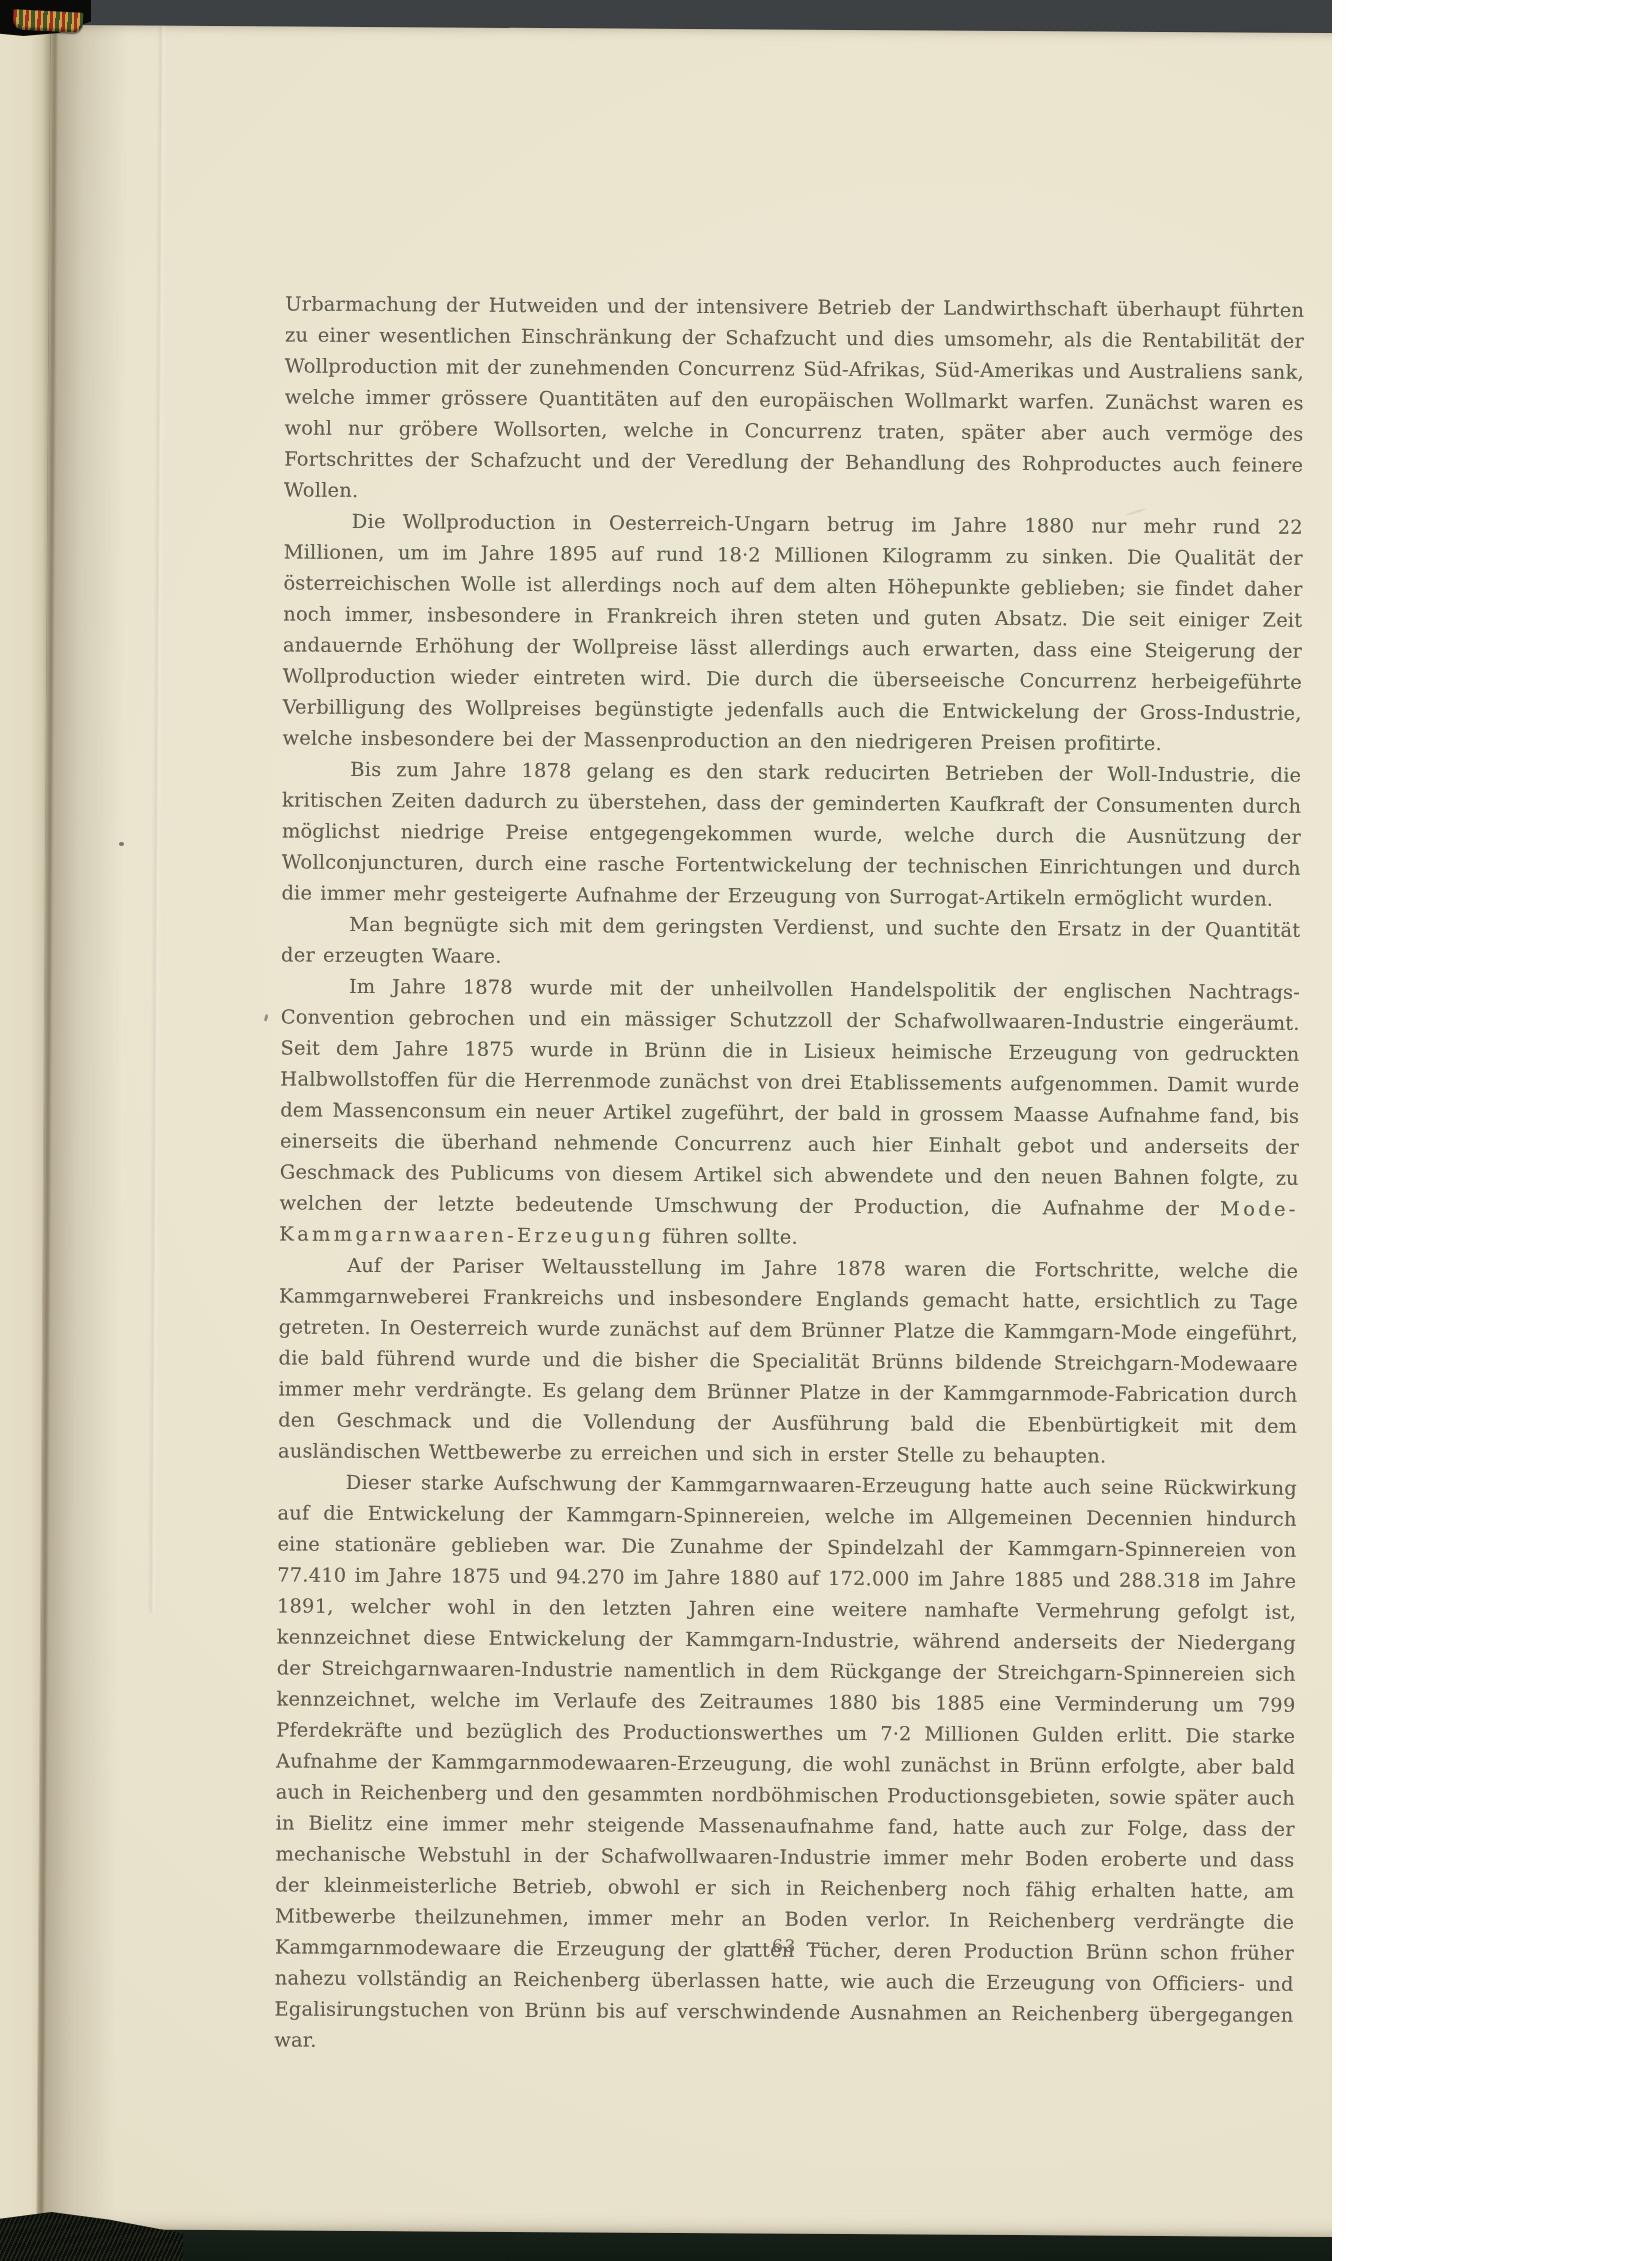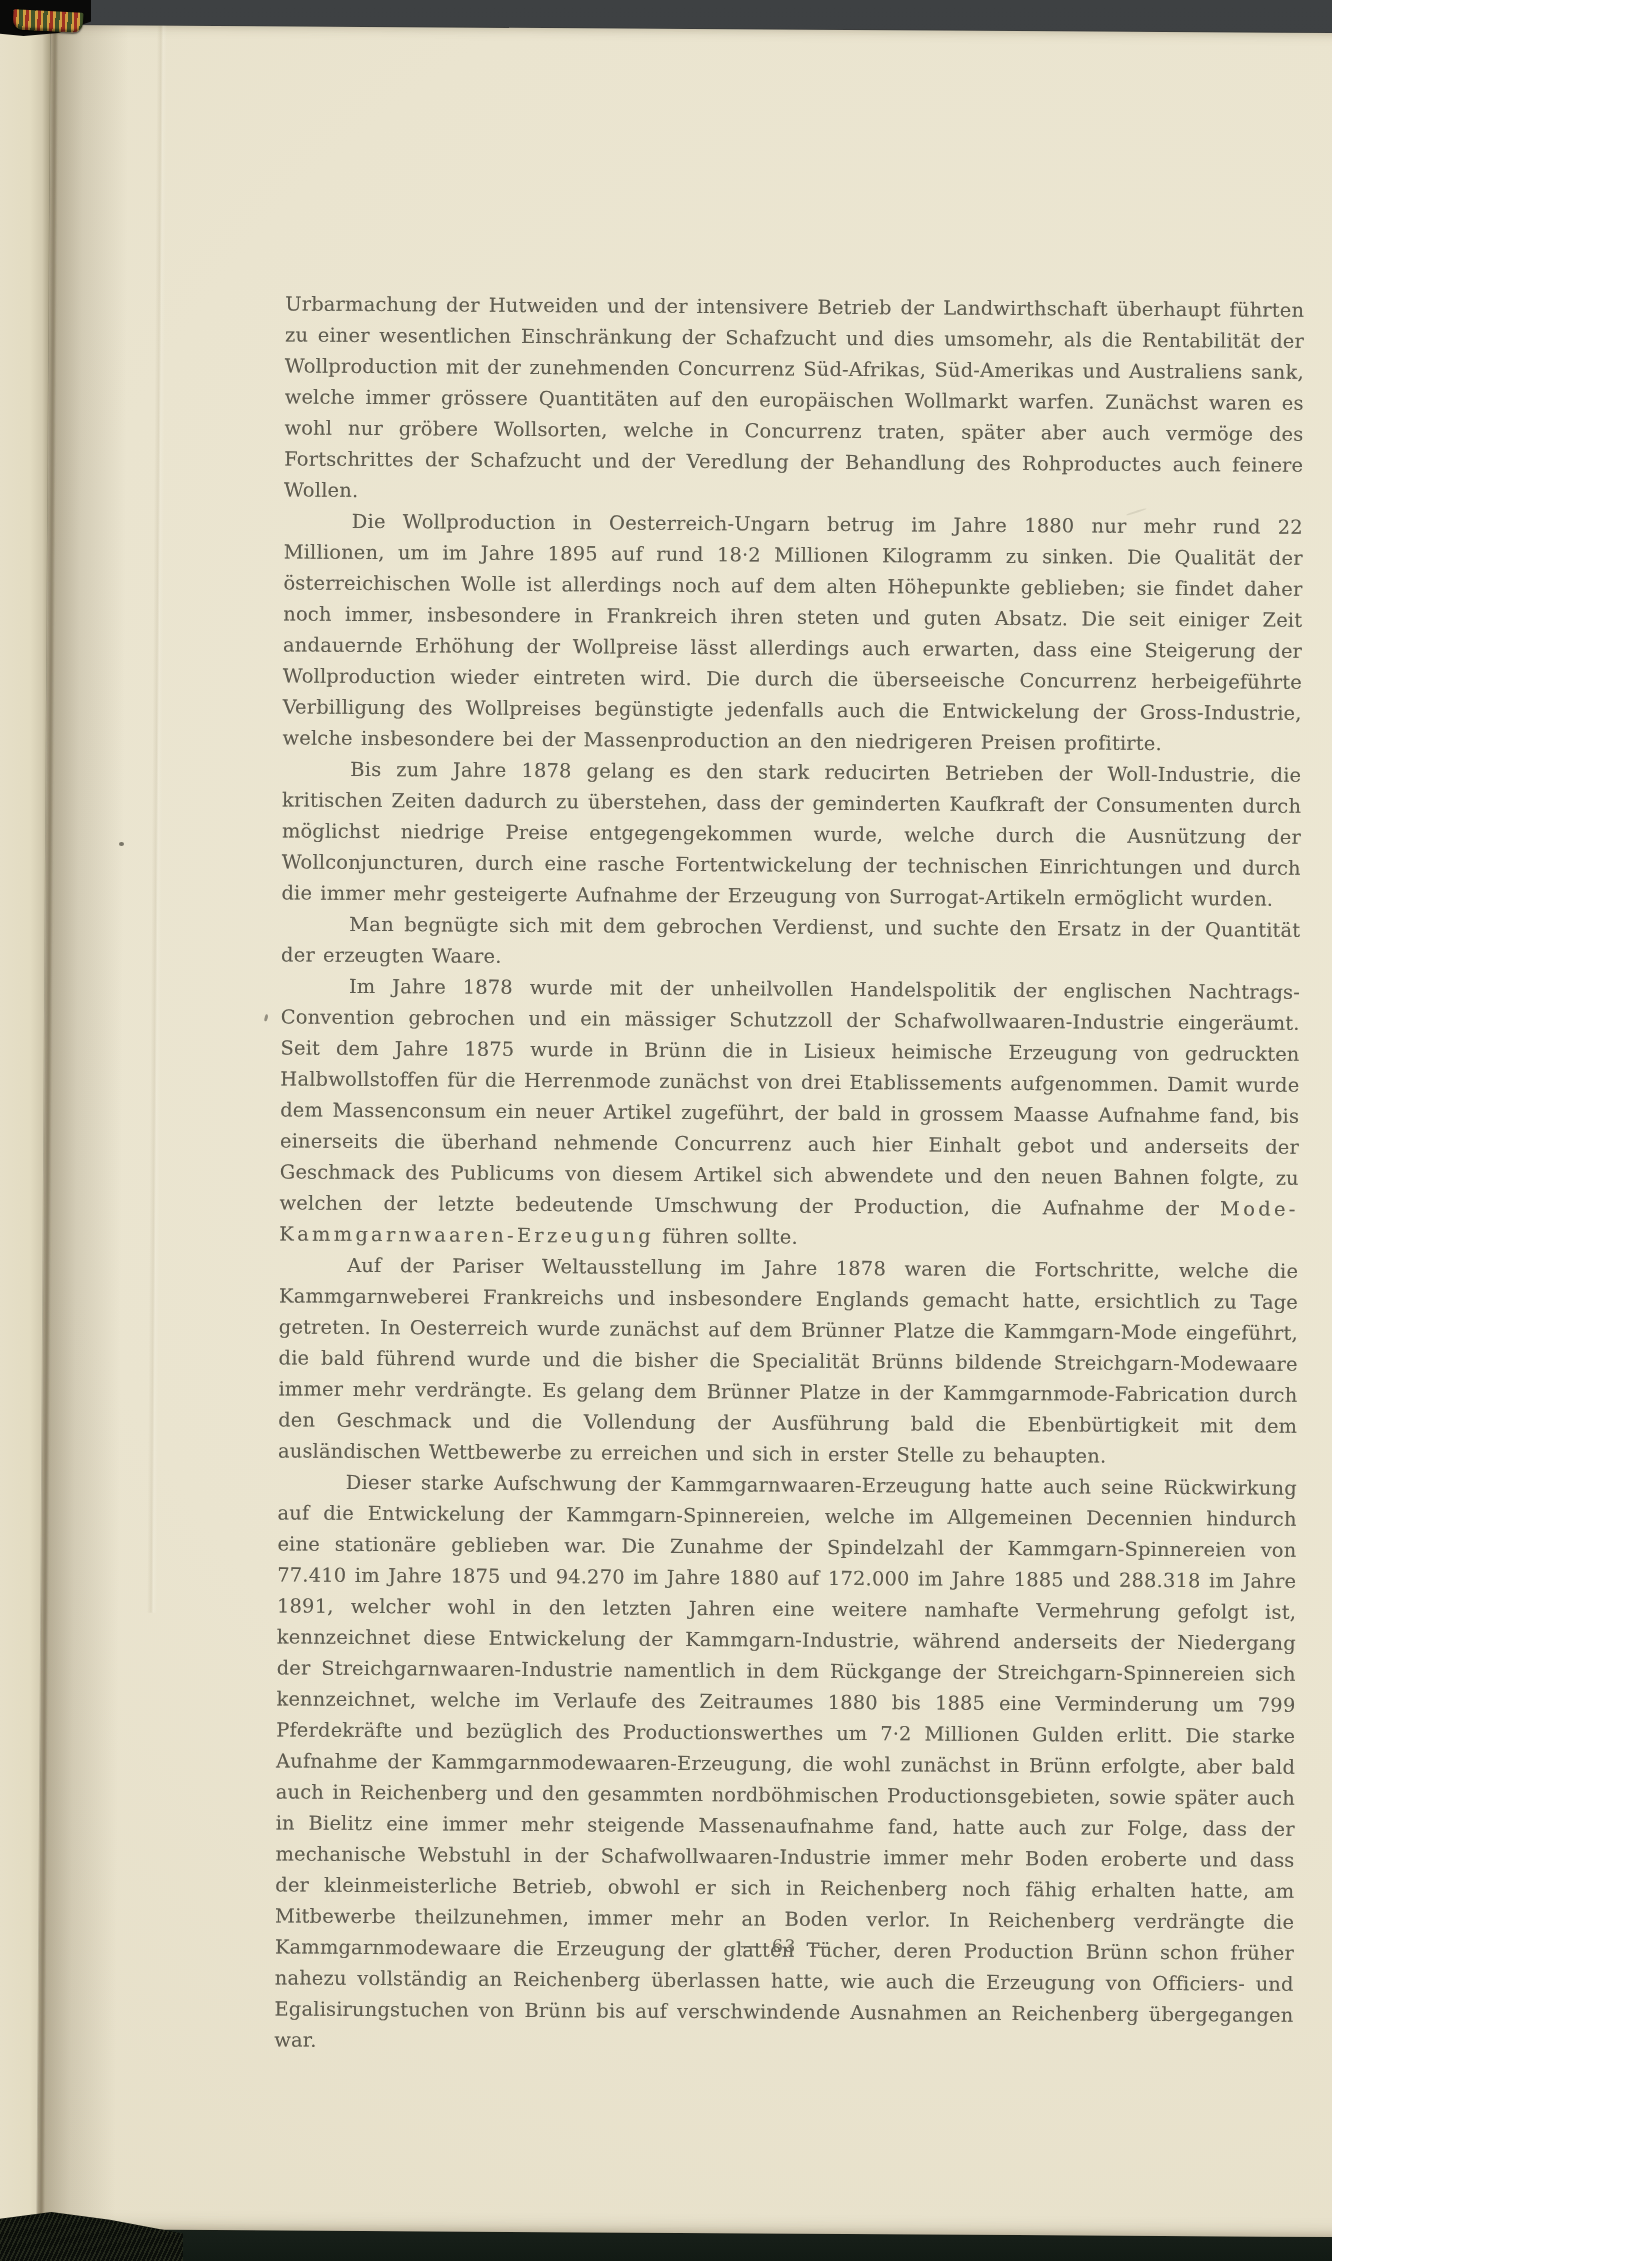--- a/index.html
+++ b/index.html
@@ -128,21 +128,21 @@
   <div class="facing-page-edge"></div>
 
   <div class="page">
     <div class="gutter-fold-line"></div>
     <div class="paper-crease"></div>
 
     <div class="text-block">
         <p class=""><span>Urbarmachung der Hutweiden und der intensivere Betrieb der Landwirthschaft überhaupt führten zu einer wesentlichen Einschränkung der Schafzucht und dies umsomehr, als die Rentabilität der Wollproduction mit der zunehmenden Concurrenz Süd-Afrikas, Süd-Amerikas und Australiens sank, welche immer grössere Quantitäten auf den europäischen Wollmarkt warfen. Zunächst waren es wohl nur gröbere Wollsorten, welche in Concurrenz traten, später aber auch vermöge des Fortschrittes der Schafzucht und der Veredlung der Behandlung des Rohproductes auch feinere Wollen.</span></p>
         <p class="indent"><span>Die Wollproduction in Oesterreich-Ungarn betrug im Jahre 1880 nur mehr rund 22 Millionen, um im Jahre 1895 auf rund 18·2 Millionen Kilogramm zu sinken. Die Qualität der österreichischen Wolle ist allerdings noch auf dem alten Höhepunkte geblieben; sie findet daher noch immer, insbesondere in Frankreich ihren steten und guten Absatz. Die seit einiger Zeit andauernde Erhöhung der Wollpreise lässt allerdings auch erwarten, dass eine Steigerung der Wollproduction wieder eintreten wird. Die durch die überseeische Concurrenz herbeigeführte Verbilligung des Wollpreises begünstigte jedenfalls auch die Entwickelung der Gross-Industrie, welche insbesondere bei der Massenproduction an den niedrigeren Preisen profitirte.</span></p>
         <p class="indent"><span>Bis zum Jahre 1878 gelang es den stark reducirten Betrieben der Woll-Industrie, die kritischen Zeiten dadurch zu überstehen, dass der geminderten Kaufkraft der Consumenten durch möglichst niedrige Preise entgegengekommen wurde, welche durch die Ausnützung der Wollconjuncturen, durch eine rasche Fortentwickelung der technischen Einrichtungen und durch die immer mehr gesteigerte Aufnahme der Erzeugung von Surrogat-Artikeln ermöglicht wurden.</span></p>
-        <p class="indent"><span>Man begnügte sich mit dem gebrochen Verdienst, und suchte den Ersatz in der Quantität der erzeugten Waare.</span></p>
+        <p class="indent"><span>Man begnügte sich mit dem geringsten Verdienst, und suchte den Ersatz in der Quantität der erzeugten Waare.</span></p>
         <p class="indent"><span>Im Jahre 1878 wurde mit der unheilvollen Handelspolitik der englischen Nachtrags-Convention gebrochen und ein mässiger Schutzzoll der Schafwollwaaren-Industrie eingeräumt. Seit dem Jahre 1875 wurde in Brünn die in Lisieux heimische Erzeugung von gedruckten Halbwollstoffen für die Herrenmode zunächst von drei Etablissements aufgenommen. Damit wurde dem Massenconsum ein neuer Artikel zugeführt, der bald in grossem Maasse Aufnahme fand, bis einerseits die überhand nehmende Concurrenz auch hier Einhalt gebot und anderseits der Geschmack des Publicums von diesem Artikel sich abwendete und den neuen Bahnen folgte, zu welchen der letzte bedeutende Umschwung der Production, die Aufnahme der </span><span class="letterspaced">Mode-Kammgarnwaaren-Erzeugung</span><span> führen sollte.</span></p>
         <p class="indent"><span>Auf der Pariser Weltausstellung im Jahre 1878 waren die Fortschritte, welche die Kammgarnweberei Frankreichs und insbesondere Englands gemacht hatte, ersichtlich zu Tage getreten. In Oesterreich wurde zunächst auf dem Brünner Platze die Kammgarn-Mode eingeführt, die bald führend wurde und die bisher die Specialität Brünns bildende Streichgarn-Modewaare immer mehr verdrängte. Es gelang dem Brünner Platze in der Kammgarnmode-Fabrication durch den Geschmack und die Vollendung der Ausführung bald die Ebenbürtigkeit mit dem ausländischen Wettbewerbe zu erreichen und sich in erster Stelle zu behaupten.</span></p>
         <p class="indent"><span>Dieser starke Aufschwung der Kammgarnwaaren-Erzeugung hatte auch seine Rückwirkung auf die Entwickelung der Kammgarn-Spinnereien, welche im Allgemeinen Decennien hindurch eine stationäre geblieben war. Die Zunahme der Spindelzahl der Kammgarn-Spinnereien von 77.410 im Jahre 1875 und 94.270 im Jahre 1880 auf 172.000 im Jahre 1885 und 288.318 im Jahre 1891, welcher wohl in den letzten Jahren eine weitere namhafte Vermehrung gefolgt ist, kennzeichnet diese Entwickelung der Kammgarn-Industrie, während anderseits der Niedergang der Streichgarnwaaren-Industrie namentlich in dem Rückgange der Streichgarn-Spinnereien sich kennzeichnet, welche im Verlaufe des Zeitraumes 1880 bis 1885 eine Verminderung um 799 Pferdekräfte und bezüglich des Productionswerthes um 7·2 Millionen Gulden erlitt. Die starke Aufnahme der Kammgarnmodewaaren-Erzeugung, die wohl zunächst in Brünn erfolgte, aber bald auch in Reichenberg und den gesammten nordböhmischen Productionsgebieten, sowie später auch in Bielitz eine immer mehr steigende Massenaufnahme fand, hatte auch zur Folge, dass der mechanische Webstuhl in der Schafwollwaaren-Industrie immer mehr Boden eroberte und dass der kleinmeisterliche Betrieb, obwohl er sich in Reichenberg noch fähig erhalten hatte, am Mitbewerbe theilzunehmen, immer mehr an Boden verlor. In Reichenberg verdrängte die Kammgarnmodewaare die Erzeugung der glatten Tücher, deren Production Brünn schon früher nahezu vollständig an Reichenberg überlassen hatte, wie auch die Erzeugung von Officiers- und Egalisirungstuchen von Brünn bis auf verschwindende Ausnahmen an Reichenberg übergegangen war.</span></p>
       </div>
 
     <div class="page-number">— 63 —</div>
 
     <div class="page-edge-stack"></div>
 
     <div class="speck s2" style="left:220px; top:988px;"></div>

